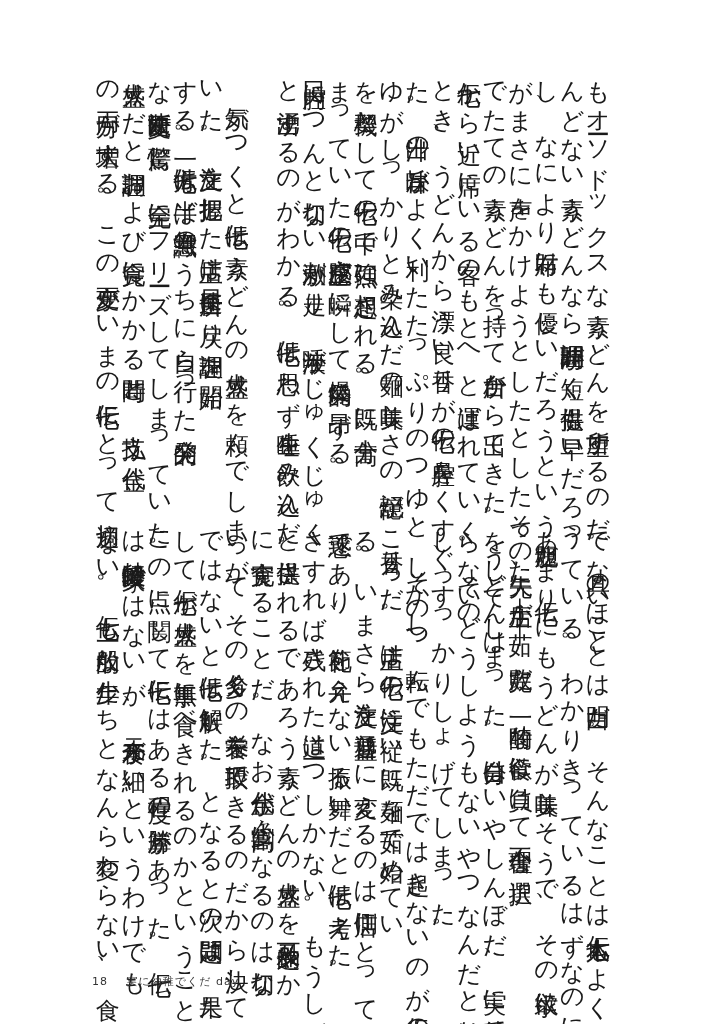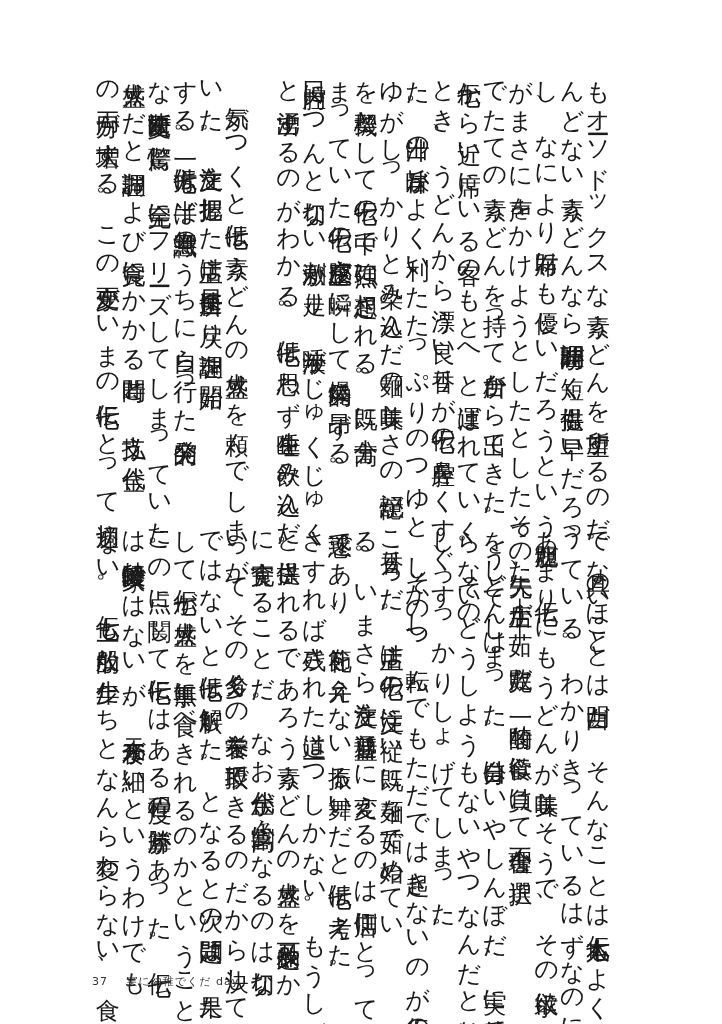--- a/index.html
+++ b/index.html
@@ -58,15 +58,15 @@
   <div class="col">に完食することだ。なお代金が少々割高になるのは切な</div>
   <div class="col">いが、その分多くの栄養を摂取できるのだから決して損</div>
   <div class="col">ではないと伝七は解釈した。となると次の問題は、果た</div>
   <div class="col">して伝七が大盛りを無事に食べきれるのかということだ。</div>
   <div class="col">この点に関して伝七にはある程度の勝算があった。伝七</div>
   <div class="col">は特段健啖家ではないが、元来食が細いというわけでも</div>
   <div class="col">ない。伝七も一般的な少年たちとなんら変わらない、食</div>
 </div>
 
 <div class="footer">
-  <span class="pg">37</span>
+  <span class="pg">18</span>
   <span>実に幼稚でくだ day</span>
 </div>
 
 </body></html>

